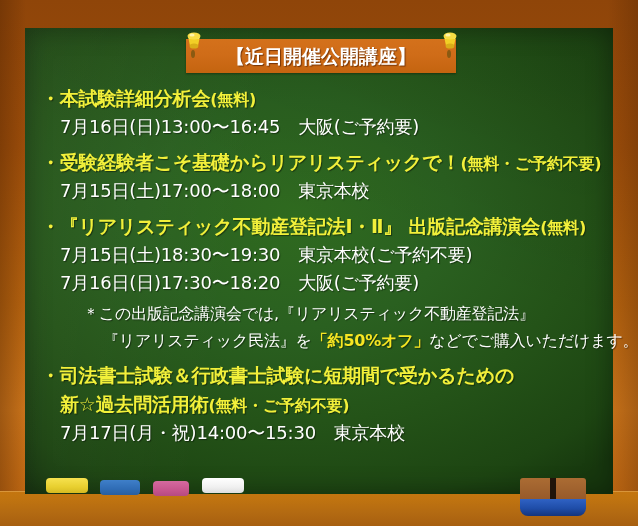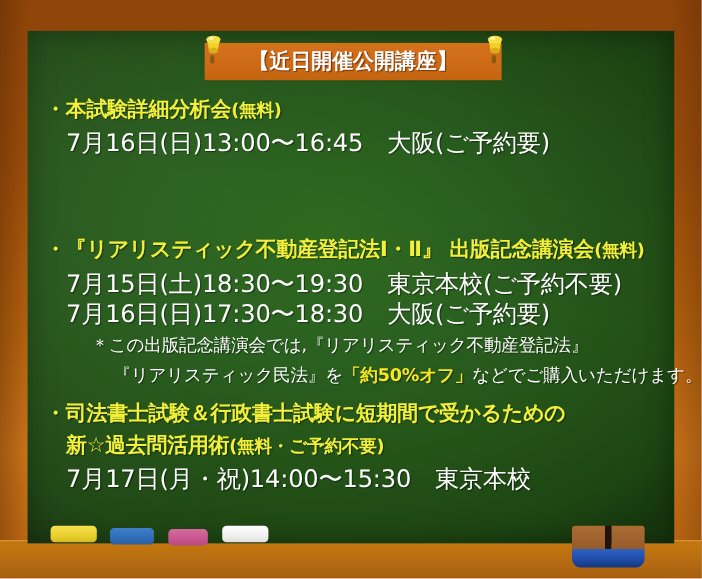--- a/index.html
+++ b/index.html
@@ -112,21 +112,21 @@
     font-weight: bold;
     font-size: 19px;
     text-shadow: 1px 1px 1px rgba(0,0,0,0.45);
   }
   .heading .small {
     font-size: 16px;
     font-weight: bold;
   }
   .detail {
     color: #ffffff;
-    font-size: 22px;
+    font-size: 18px;
     text-shadow: 1px 1px 1px rgba(0,0,0,0.45);
   }
   .note {
     color: #ffffff;
     font-size: 16px;
     text-shadow: 1px 1px 1px rgba(0,0,0,0.45);
   }
   .note .hl {
     color: #f7e622;
     font-weight: bold;
@@ -200,26 +200,30 @@
       </svg>
     </div>
 
     <div id="lines">
 
       <div class="line heading" style="left:16px; top:58px;">
         <span>・</span><span>本試験詳細分析会</span><span class="small">(無料)</span>
       </div>
       <div class="line detail" style="left:35px; top:87px;">7月16日(日)13:00〜16:45　大阪(ご予約要)</div>
 
+      <div class="line heading" style="left:16px; top:122px;">
+        <span>・</span><span>受験経験者こそ基礎からリアリスティックで！</span><span class="small">(無料・ご予約不要)</span>
+      </div>
+      <div class="line detail" style="left:35px; top:151px;">7月15日(土)17:00〜18:00　東京本校</div>
 
       <div class="line heading" style="left:16px; top:186px;text-align:center;">
         <span>・</span><span>『リアリスティック不動産登記法Ⅰ・Ⅱ』 出版記念講演会</span><span class="small">(無料)</span>
       </div>
       <div class="line detail" style="left:35px; top:215px;">7月15日(土)18:30〜19:30　東京本校(ご予約不要)</div>
-      <div class="line detail" style="left:35px; top:243px;">7月16日(日)17:30〜18:30　大阪(ご予約要)</div>
+      <div class="line detail" style="left:35px; top:243px;">7月16日(日)17:30〜18:20　大阪(ご予約要)</div>
 
       <div class="line note" style="left:58px; top:276px;">＊この出版記念講演会では,『リアリスティック不動産登記法』</div>
       <div class="line note" style="left:78px; top:303px;">
         <span>『リアリスティック民法』を</span><span class="hl">「</span><span class="hl">約50%オフ</span><span class="hl">」</span><span>などでご購入いただけます。</span>
       </div>
 
       <div class="line heading" style="left:35px; top:364px;">
         <span>新☆過去問活用術</span><span class="small">(無料・ご予約不要)</span>
       </div>
       <div class="line heading" style="left:16px; top:335px;">

